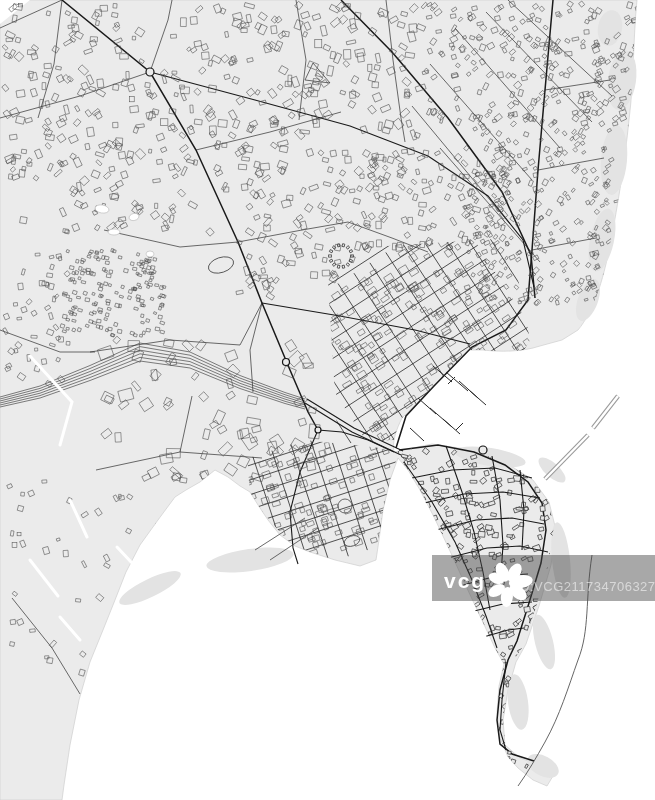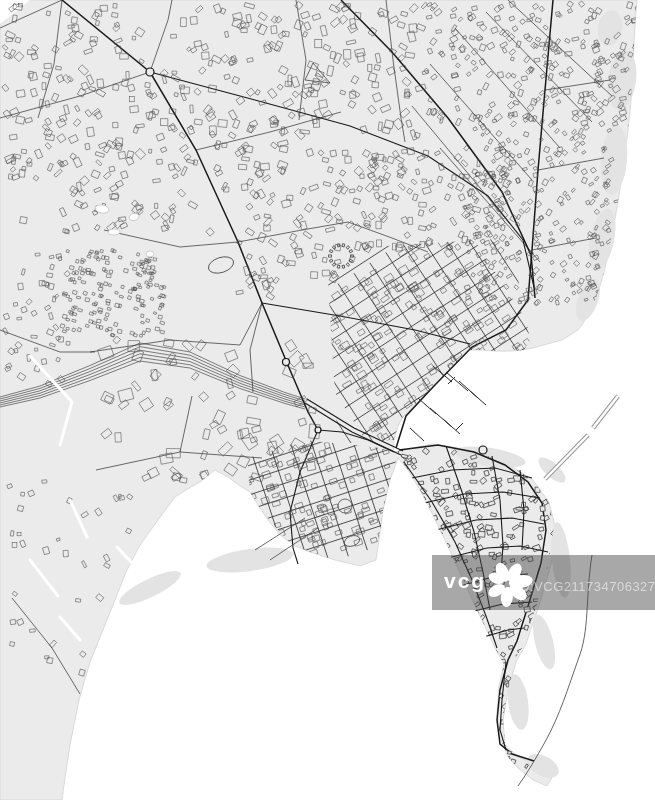--- a/index.html
+++ b/index.html
@@ -17,21 +17,21 @@
   .grid{fill:none;stroke:#222;stroke-width:.7;}
   .pier{stroke:#2a2a2a;stroke-width:1;fill:none;}
   .jet{stroke:#444;stroke-width:.8;fill:none;}
   .feat{fill:none;stroke:#444;stroke-width:.8;}
   .pond{fill:#fff;stroke:#b5b5b5;stroke-width:.6;}
   .wroad{fill:none;stroke:#fff;stroke-width:3;stroke-linecap:round;}
   .round{fill:var(--land,#ebebeb);stroke:#141414;stroke-width:1.2;}
   .wavy{fill:none;stroke:#555;stroke-width:.9;}
   .bwCase{stroke:#9a9a9a;stroke-width:4.5;fill:none;}
   .bwTop{stroke:#fff;stroke-width:2.4;fill:none;}
-  .watermark-bar{position:absolute;left:432px;top:555px;width:223px;height:55px;
+  .watermark-bar{position:absolute;left:432px;top:555px;width:223px;height:46px;
                  background:var(--watermark-band,rgba(70,70,70,0.47));}
   .wm-brand{position:absolute;left:12px;top:15px;font-size:21px;font-weight:700;
             color:var(--watermark-text,#fff);letter-spacing:2px;line-height:1;}
   .wm-flower{position:absolute;left:22px;top:-2px;}
   .wm-id{position:absolute;left:84px;top:24px;font-size:13px;color:rgba(255,255,255,.55);
          letter-spacing:.5px;white-space:nowrap;}
 </style>
 </head>
 <body>
 

